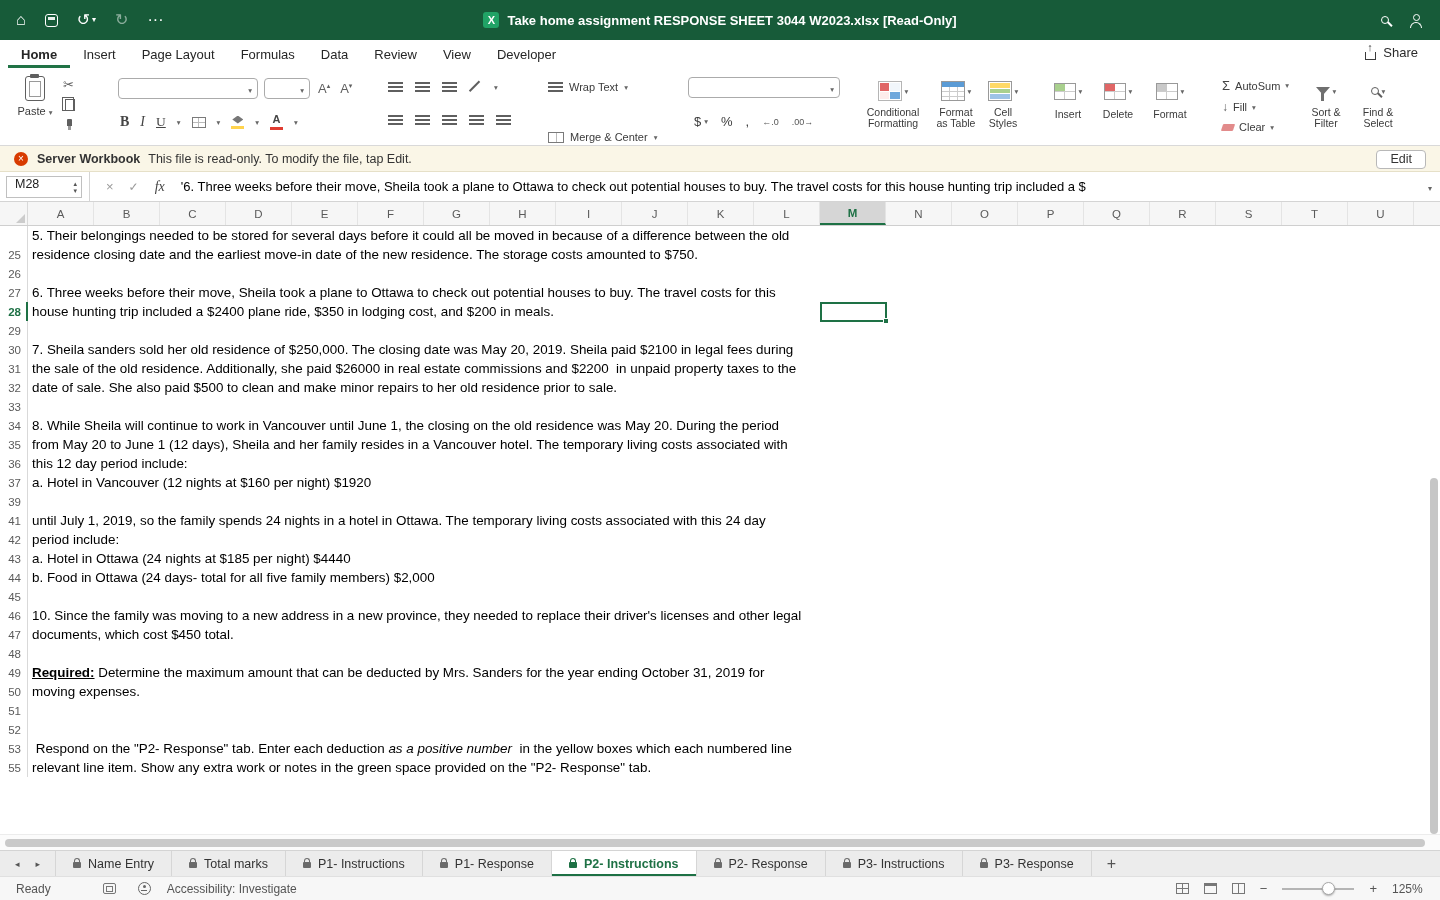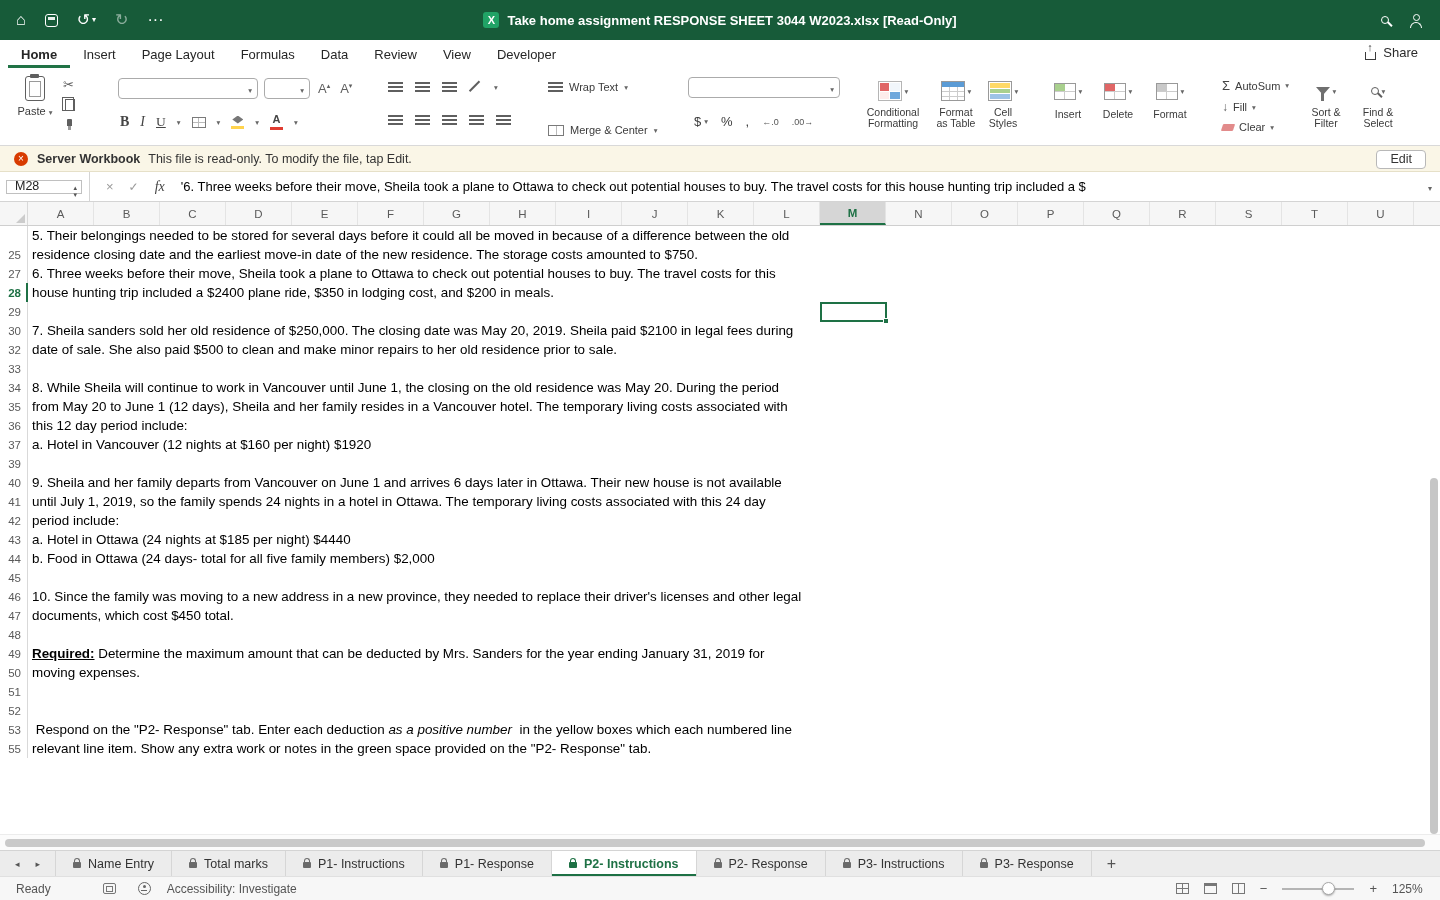--- a/index.html
+++ b/index.html
@@ -69,21 +69,21 @@
   .cbar{width:13px;height:3px;display:block;}
   .cbar.y{background:#ffd34d;}
   .cbar.r{background:#e03c31;}
   .fcA{font-size:11px;font-weight:bold;color:#454545;line-height:1;}
   .align1{left:388px;top:13px;display:flex;gap:12px;align-items:center;}
   .align2{left:388px;top:47px;display:flex;gap:12px;align-items:center;}
   .lines{width:15px;height:11px;background:repeating-linear-gradient(to bottom,#5f5f5f 0 1.6px,transparent 1.6px 4.2px);display:inline-block;}
   .diag{width:13px;height:13px;position:relative;display:inline-block;}
   .diag::before{content:"";position:absolute;left:1px;bottom:2px;width:14px;height:1.6px;background:#5f5f5f;transform:rotate(-45deg);transform-origin:left bottom;}
   .wrapg{left:548px;top:13px;display:flex;align-items:center;gap:6px;}
-  .mergeg{left:548px;top:56px;display:flex;align-items:center;gap:6px;}
+  .mergeg{left:548px;top:63px;display:flex;align-items:center;gap:6px;}
   .mergeicon{width:16px;height:11px;border:1px solid #7a7a7a;background:linear-gradient(#bbb,#bbb) center/1px 100% no-repeat;display:inline-block;}
   .numfmt{left:688px;top:9px;width:152px;}
   .numrow{left:694px;top:46px;display:flex;align-items:center;gap:13px;font-size:13px;color:#3b3b3b;}
   .numrow .icnbtn{display:flex;align-items:center;gap:3px;}
   .decbtn{font-size:9px;color:#555;}
   .stylebtn{display:flex;flex-direction:column;align-items:center;}
   .cfg{left:856px;top:12px;width:74px;}
   .fatg{left:928px;top:12px;width:56px;}
   .cstg{left:980px;top:12px;width:46px;}
   .cficon{width:24px;height:20px;border:1px solid #b5b5b5;display:grid;grid-template-columns:1fr 1fr;grid-template-rows:1fr 1fr;gap:1px;background:#fff;padding:1px;}
@@ -121,21 +121,21 @@
   
   .msgbar{position:absolute;top:146px;left:0;width:1440px;height:26px;background:#faf6e7;border-bottom:1px solid #e6e0c8;display:flex;align-items:center;padding:0 14px;font-size:12.5px;color:#333;}
   .msgicon{width:14px;height:14px;border-radius:50%;background:#d83b01;color:#fff;font-size:10px;display:flex;align-items:center;justify-content:center;margin-right:9px;flex:none;}
   .msgicon::after{content:"×";line-height:1;}
   .msgbold{font-weight:bold;margin-right:8px;}
   .editbtn{position:absolute;right:14px;top:3.5px;height:19px;padding:0 13px;border:1px solid #b8b8b8;border-radius:4px;background:#fff;font-size:12.5px;display:flex;align-items:center;color:#333;}
 
   
   .fbar{position:absolute;top:172px;left:0;width:1440px;height:30px;background:#fff;border-bottom:1px solid #d4d4d4;display:flex;align-items:center;}
   .namebox{width:90px;height:30px;border-right:1px solid #d4d4d4;display:flex;align-items:center;flex:none;}
-  .nb-inner{margin-left:6px;width:76px;height:14px;border:1px solid #c0c0c0;border-radius:0;display:flex;align-items:flex-end;padding-left:8px;font-size:12.5px;color:#222;position:relative;}
+  .nb-inner{margin-left:6px;width:76px;height:22px;border:1px solid #c0c0c0;border-radius:0;display:flex;align-items:flex-start;padding-left:8px;font-size:12.5px;color:#222;position:relative;}
   .stepper{position:absolute;right:4px;top:3px;display:flex;flex-direction:column;line-height:7px;font-size:7px;color:#555;}
   .fbx{margin-left:16px;color:#9a9a9a;font-size:13px;}
   .fbcheck{margin-left:15px;color:#9a9a9a;font-size:12px;}
   .fx{font-style:italic;font-family:"Liberation Serif",serif;font-size:14px;color:#444;margin-left:16px;}
   .ftext{margin-left:16px;font-size:13px;color:#000;white-space:nowrap;overflow:hidden;width:1170px;}
   .fchev{position:absolute;right:8px;top:12px;font-size:8px;color:#666;}
 
   
   .cheaders{position:absolute;top:202px;left:0;width:1440px;height:24px;background:#f6f6f6;border-bottom:1px solid #cfcfcf;display:flex;}
   .corner{width:28px;height:100%;border-right:1px solid #d9d9d9;position:relative;flex:none;}
@@ -447,36 +447,44 @@
   <div class="gridbody">
       <div class="grow">
         <div class="rno"></div>
         <div class="rtx"><span>5. Their belongings needed to be stored for several days before it could all be moved in because of a difference between the old</span></div>
       </div>
       <div class="grow">
         <div class="rno">25</div>
         <div class="rtx"><span>residence closing date and the earliest move-in date of the new residence. The storage costs amounted to $750.</span></div>
       </div>
       <div class="grow">
+        <div class="rno">26</div>
+        <div class="rtx"></div>
+      </div>
+      <div class="grow">
         <div class="rno">27</div>
         <div class="rtx"><span>6. Three weeks before their move, Sheila took a plane to Ottawa to check out potential houses to buy. The travel costs for this</span></div>
       </div>
       <div class="grow">
         <div class="rno sel">28</div>
         <div class="rtx"><span>house hunting trip included a $2400 plane ride, $350 in lodging cost, and $200 in meals.</span></div>
       </div>
       <div class="grow">
         <div class="rno">29</div>
         <div class="rtx"></div>
       </div>
       <div class="grow">
         <div class="rno">30</div>
         <div class="rtx"><span>7. Sheila sanders sold her old residence of $250,000. The closing date was May 20, 2019. Sheila paid $2100 in legal fees during</span></div>
       </div>
       <div class="grow">
+        <div class="rno">31</div>
+        <div class="rtx"><span>the sale of the old residence. Additionally, she paid $26000 in real estate commissions and $2200  in unpaid property taxes to the</span></div>
+      </div>
+      <div class="grow">
         <div class="rno">32</div>
         <div class="rtx"><span>date of sale. She also paid $500 to clean and make minor repairs to her old residence prior to sale.</span></div>
       </div>
       <div class="grow">
         <div class="rno">33</div>
         <div class="rtx"></div>
       </div>
       <div class="grow">
         <div class="rno">34</div>
         <div class="rtx"><span>8. While Sheila will continue to work in Vancouver until June 1, the closing on the old residence was May 20. During the period</span></div>
@@ -491,24 +499,20 @@
       </div>
       <div class="grow">
         <div class="rno">37</div>
         <div class="rtx"><span>a. Hotel in Vancouver (12 nights at $160 per night) $1920</span></div>
       </div>
       <div class="grow">
         <div class="rno">39</div>
         <div class="rtx"></div>
       </div>
       <div class="grow">
-        <div class="rno">40</div>
-        <div class="rtx"><span>9. Sheila and her family departs from Vancouver on June 1 and arrives 6 days later in Ottawa. Their new house is not available</span></div>
-      </div>
-      <div class="grow">
         <div class="rno">41</div>
         <div class="rtx"><span>until July 1, 2019, so the family spends 24 nights in a hotel in Ottawa. The temporary living costs associated with this 24 day</span></div>
       </div>
       <div class="grow">
         <div class="rno">42</div>
         <div class="rtx"><span>period include:</span></div>
       </div>
       <div class="grow">
         <div class="rno">43</div>
         <div class="rtx"><span>a. Hotel in Ottawa (24 nights at $185 per night) $4440</span></div>
@@ -528,21 +532,21 @@
       <div class="grow">
         <div class="rno">47</div>
         <div class="rtx"><span>documents, which cost $450 total.</span></div>
       </div>
       <div class="grow">
         <div class="rno">48</div>
         <div class="rtx"></div>
       </div>
       <div class="grow">
         <div class="rno">49</div>
-        <div class="rtx"><span class="bu">Required:</span><span> Determine the maximum amount that can be deducted by Mrs. Sanders for the year ending January 31, 2019 for</span></div>
+        <div class="rtx"><span class="bu">Required:</span><span> Determine the maximum amount that can be deducted by Mrs. Sanders for the year ending October 31, 2019 for</span></div>
       </div>
       <div class="grow">
         <div class="rno">50</div>
         <div class="rtx"><span>moving expenses.</span></div>
       </div>
       <div class="grow">
         <div class="rno">51</div>
         <div class="rtx"></div>
       </div>
       <div class="grow">

